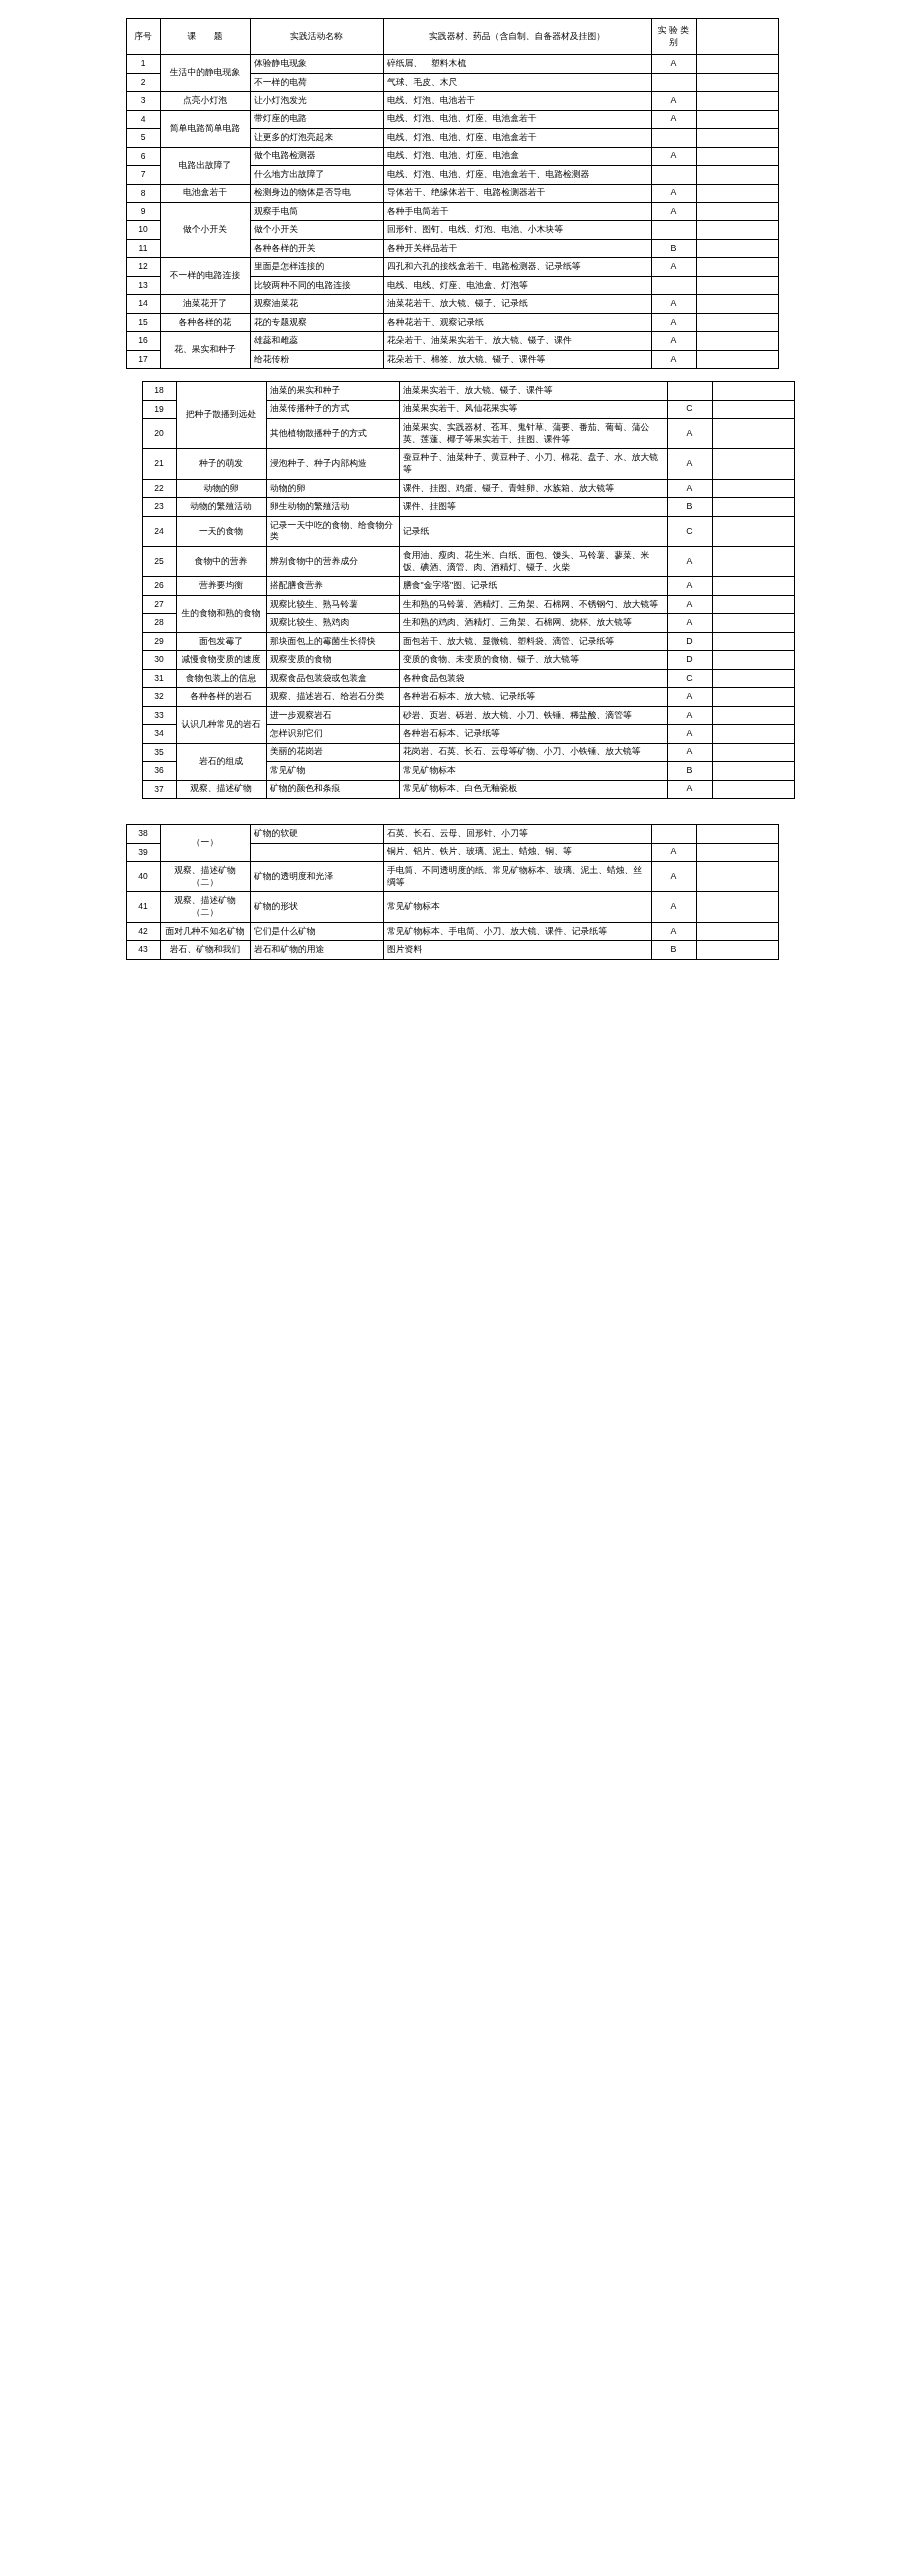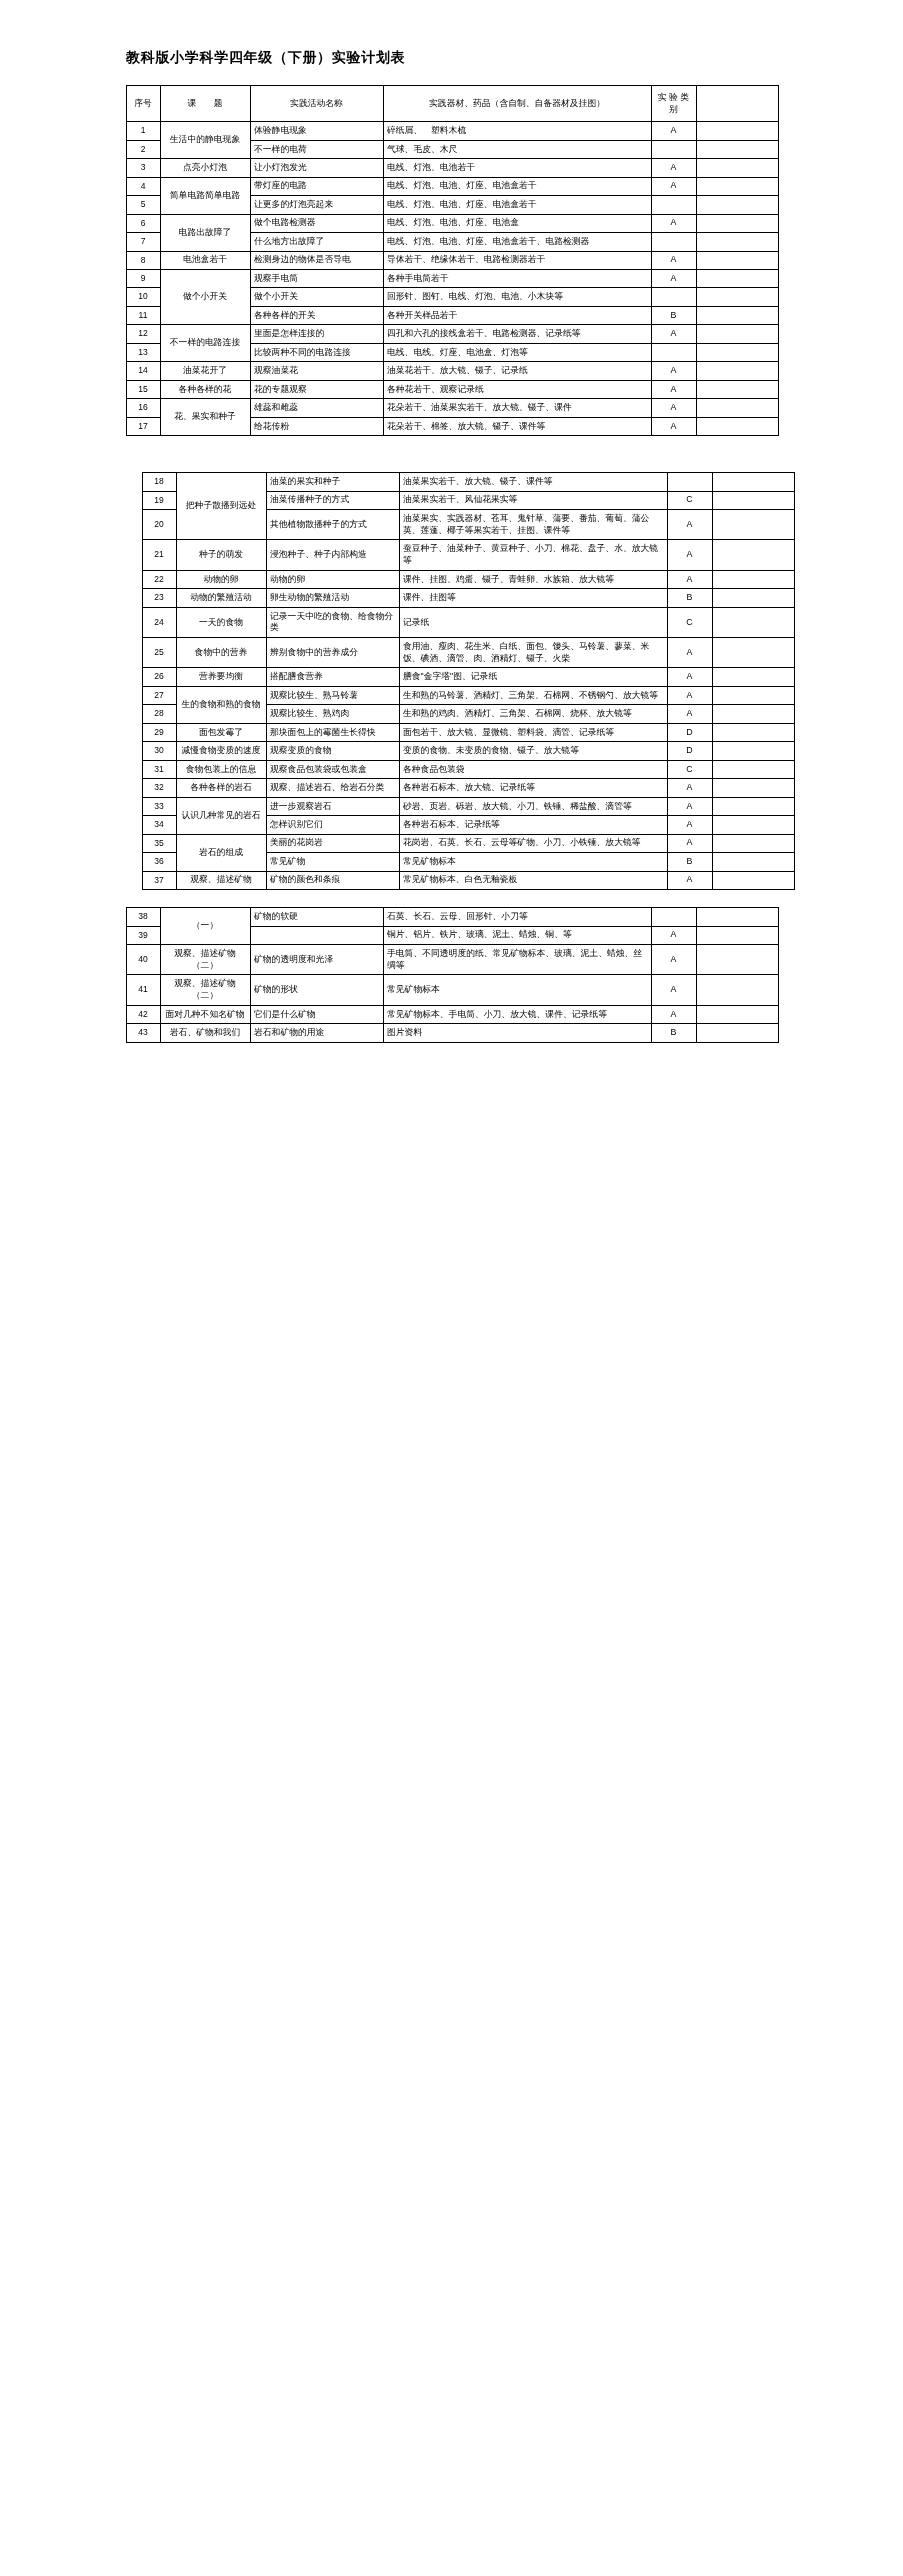--- a/index.html
+++ b/index.html
@@ -21,22 +21,22 @@
   .doc-title {
     font-size: 14px;
     font-weight: bold;
     margin: 49px 0 0 126px;
     letter-spacing: 0.7px;
   }
   .table-block {
     margin: 18.3px auto 0 auto;
     width: 652px;
   }
-  .table-block.second { margin-top: 36px; padding-left: 32px; }
-  .table-block.third { margin-top: 17px; }
+  .table-block.second { margin-top: 12px; padding-left: 32px; }
+  .table-block.third { margin-top: 25px; }
   table {
     border-collapse: collapse;
     width: 652px;
     table-layout: fixed;
   }
   th, td {
     border: 0.7px solid #000000;
     font-size: 8.8px;
     line-height: 1.35;
     padding: 2.8px 3.5px;
@@ -59,21 +59,20 @@
   td.cat { text-align: center; }
   td.blank { }
   .title-row th { font-size: 8.8px; }
   .hdr-seq { letter-spacing: 0px; text-align: center; }
 </style>
 </head>
 <body>
 
 <div class="page">
 
-  <div class="doc-title">教科版小学科学四年级（下册）实验计划表</div>
 
   <div class="table-block first">
     <table>
       <colgroup>
         <col class="c-seq">
           <col class="c-lesson">
           <col class="c-act">
           <col class="c-mat">
           <col class="c-cat">
           <col class="c-blank">

